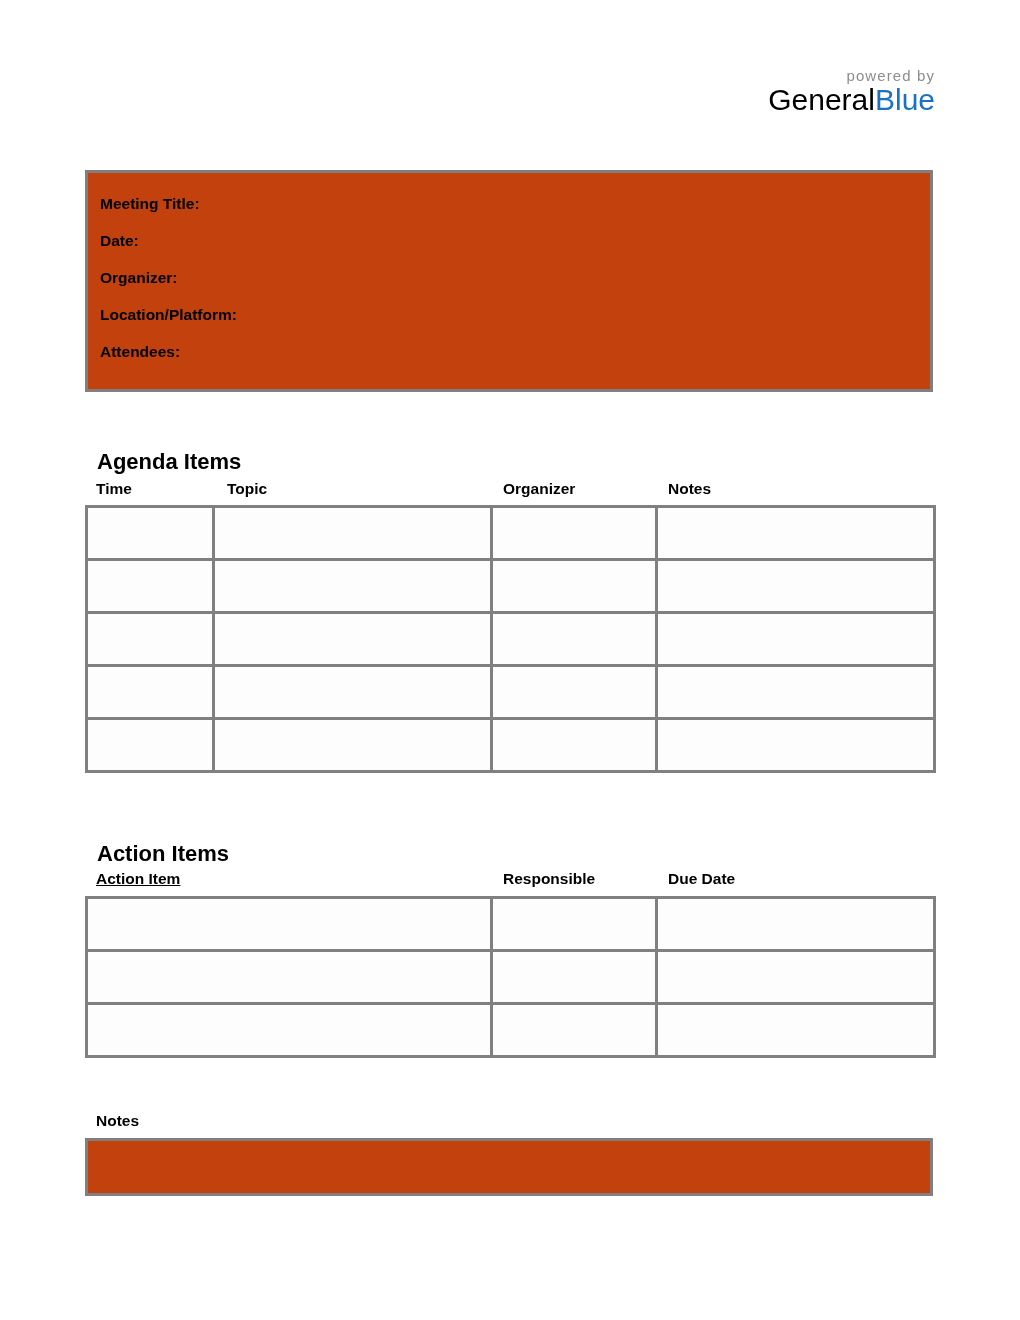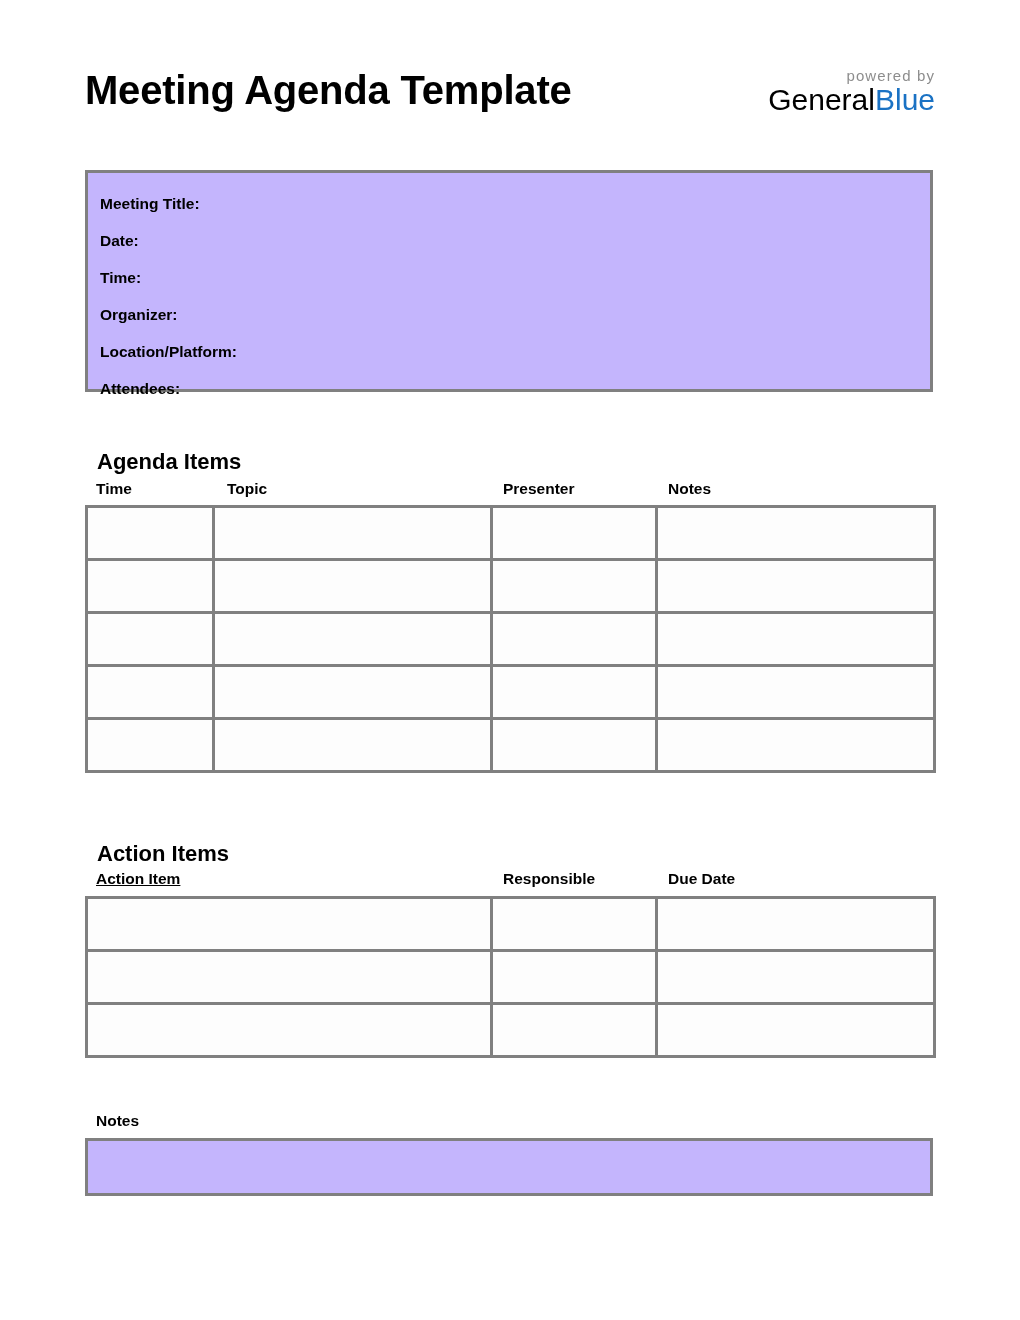--- a/index.html
+++ b/index.html
@@ -64,21 +64,21 @@
     font-size: 30px;
     line-height: 34px;
     white-space: nowrap;
   }
   .brand-general { color: #000000; }
   .brand-blue { color: #1a72c4; }
 
   
   .framed {
     border: 3px solid #808080;
-    background: #c4b5fd;
+    background: #c2410c;
     box-sizing: border-box;
   }
 
   
   .info-box {
     position: absolute;
     left: 85px;
     top: 170px;
     width: 848px;
     height: 222px;
@@ -149,57 +149,53 @@
     width: 848px;
     height: 58px;
   }
 </style>
 </head>
 <body>
 
 <div class="page">
 
   <div class="header">
-    <h1 class="page-title">Meeting Agenda Template</h1>
 
     <div class="brand">
       <span class="brand-powered">powered by</span>
       <span class="brand-name">
         <span class="brand-general">General</span><span class="brand-blue">Blue</span>
       </span>
     </div>
   </div>
 
   <div class="info-box framed">
     <div class="info-row">
       <span>Meeting Title:</span>
     </div>
     <div class="info-row">
       <span>Date:</span>
     </div>
     <div class="info-row">
-      <span>Time:</span>
-    </div>
-    <div class="info-row">
       <span>Organizer:</span>
     </div>
     <div class="info-row">
       <span>Location/Platform:</span>
     </div>
     <div class="info-row">
       <span>Attendees:</span>
     </div>
   </div>
 
   <h2 class="section-heading" style="left:85px; top:437px;">Agenda Items</h2>
 
   <div class="col-headers" style="left:85px; top:478px; width:848px;">
     <span style="left:11px;">Time</span>
     <span style="left:142px;">Topic</span>
-    <span style="left:418px;">Presenter</span>
+    <span style="left:418px;">Organizer</span>
     <span style="left:583px;">Notes</span>
   </div>
 
   <table class="grid" id="agenda-table">
     <colgroup>
       <col style="width:127px;">
       <col style="width:278px;">
       <col style="width:165px;">
       <col style="width:278px;">
     </colgroup>

